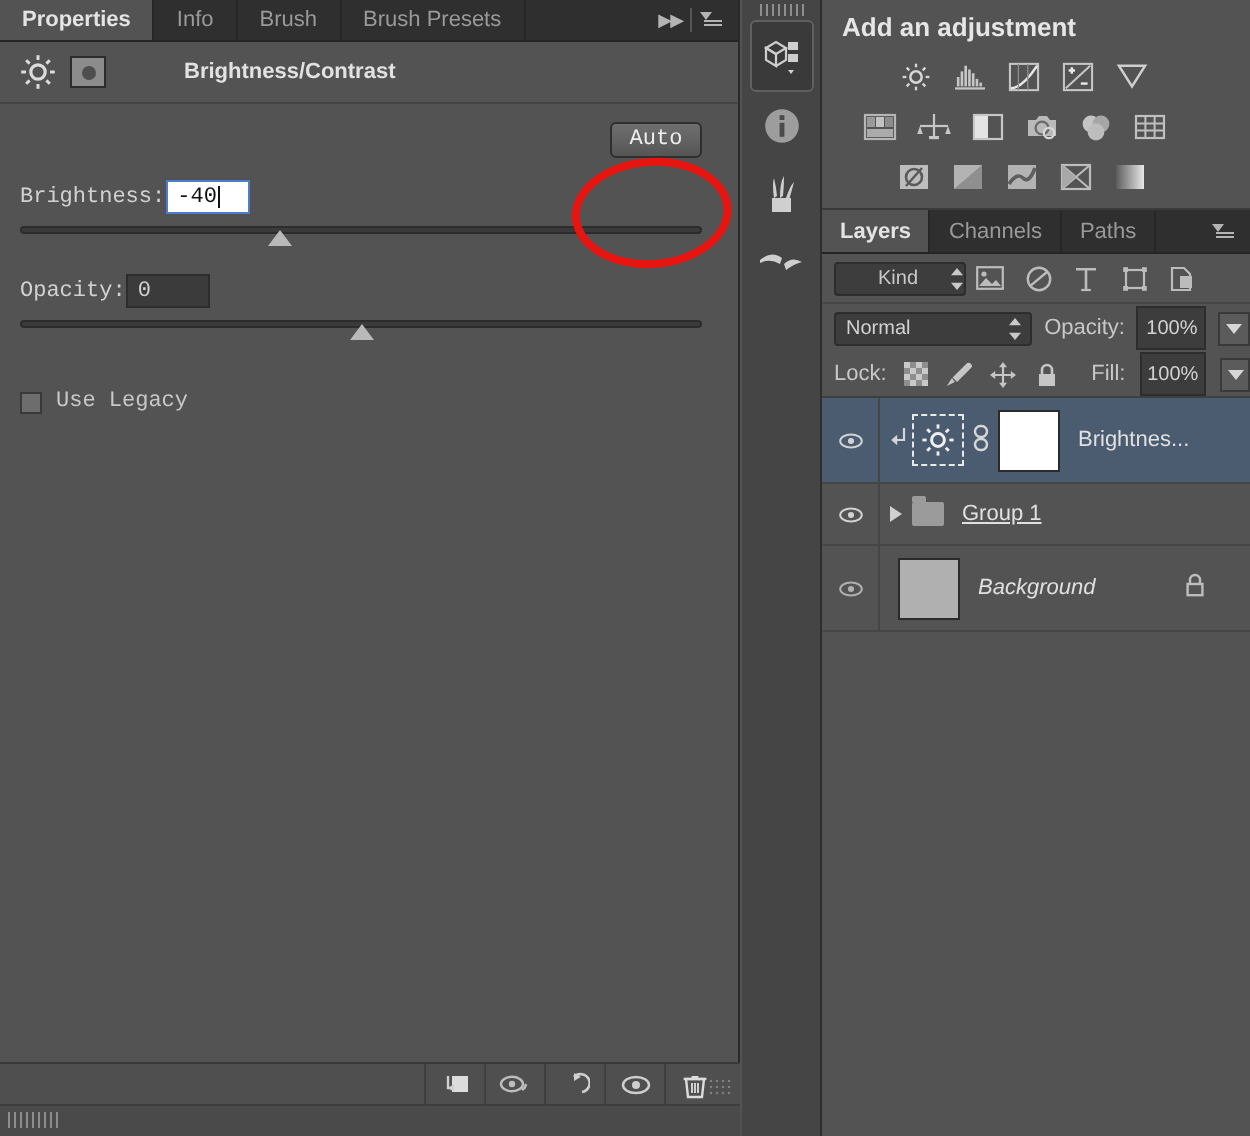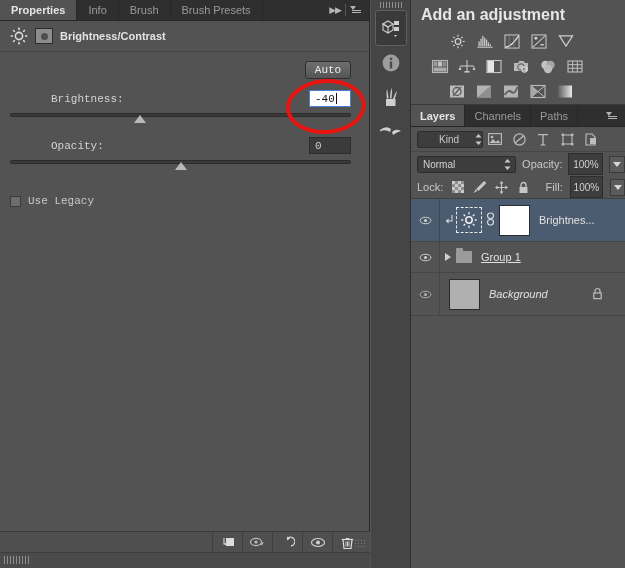--- a/index.html
+++ b/index.html
@@ -27,37 +27,37 @@
   .chev2 { color:#b4b4b4; font-size:9px; letter-spacing:-1px; }
   .vsep { width:1px; height:12px; background:#555; }
   .hamb { display:inline-block; width:13px; height:10px; position:relative; }
   .hamb i { position:absolute; left:2px; height:1px; background:#b4b4b4; }
   .hamb i:nth-child(1){top:3px;width:9px;} .hamb i:nth-child(2){top:5px;width:9px;} .hamb i:nth-child(3){top:7px;width:9px;}
   .hamb u { position:absolute; left:0; top:1px; width:0;height:0;border-left:3px solid transparent;
             border-right:3px solid transparent;border-top:4px solid #b4b4b4; }
 
   .prop-head { height:31px; display:flex; align-items:center; gap:7px; padding-left:10px;
                background:#535353; border-bottom:1px solid #444; }
-  .prop-title { font-size:11px; font-weight:bold; color:#e2e2e2; }
+  .prop-title { font-size:11px; font-weight:bold; color:#e2e2e2;margin-left:32px; }
 
   .icon-sun { width:18px; height:18px; position:relative; }
 
   .mask-thumb { width:18px;height:16px;background:#8c8c8c;border:1px solid #2c2c2c;
                 display:flex;align-items:center;justify-content:center; }
   .mask-dot { width:7px;height:7px;border-radius:50%;background:#4e4e4e; }
 
   .prop-body { position:relative; height:478px; background:#535353; padding:0 10px;font-family:Liberation Mono, monospace; }
 
   .auto-row { display:flex; justify-content:flex-end; padding-top:9px; padding-right:8px; }
   .auto-btn { width:46px; height:18px; border-radius:3px; border:1px solid #2f2f2f;
               background:linear-gradient(#6f6f6f,#555); color:#eee; font-size:11px;
               display:flex;align-items:center;justify-content:center; }
 
-  .field-row { display:flex; align-items:center; justify-content:space-between;
-               margin-top:11px; padding-right:8px;margin-left:41px; }
+  .field-row { display:flex; align-items:center; 
+               margin-top:11px; padding-right:8px; }
   .field-label { font-size:11px; color:#d2d2d2; }
   .num-input { width:42px; height:17px; background:#ffffff; border:1px solid #4a7fd0;
                color:#111; font-size:11px; display:flex; align-items:center;
                padding-left:5px; position:relative; }
   .caret { display:inline-block; width:1px; height:11px; background:#111; margin-left:1px; }
   .num-readonly { width:42px; height:17px; background:#3b3b3b; border:1px solid #2d2d2d;
                   color:#d0d0d0; font-size:11px; display:flex; align-items:center; padding-left:5px; }
 
   .slider { position:relative; height:14px; margin-top:5px; margin-right:8px; }
   .slider-track { position:absolute; left:0; right:0; top:1px; height:4px; background:#3a3a3a;
@@ -90,21 +90,21 @@
   .dots { width:22px;height:6px;
           background-image:repeating-linear-gradient(90deg,#8f8f8f 0 1px,transparent 1px 3px);}
   .dock-item { width:40px; height:34px; display:flex; align-items:center; justify-content:center;
                position:relative; }
   .dock-item.active { background:#3a3a3a; border:1px solid #606060; border-radius:3px;
                       width:32px; margin:0 4px; height:36px; }
 
   
   #right { position:absolute; left:411px; top:0; width:214px; height:568px; background:#535353; }
   .adj-panel { height:105px; background:#535353; border-bottom:1px solid #3a3a3a; position:relative; }
-  .adj-title { padding:6px 0 5px 10px; font-size:16px; font-weight:bold; color:#e6e6e6; }
+  .adj-title { padding:6px 0 5px 10px; font-size:13px; font-weight:bold; color:#e6e6e6; }
   .adj-grid { padding-left:7px; }
   .adj-row { display:flex; }
   .adj-row.r1 { padding-left:26px; }
   .adj-row.r2 { padding-left:8px; }
   .adj-row.r3 { padding-left:25px; }
   .adj-cell { width:27px; height:25px; display:flex; align-items:center; justify-content:center; }
   .adj-ico { width:18px; height:15px; }
 
   .lay-tabs { height:22px; background:#2f2f2f; display:flex; align-items:stretch;
               border-bottom:1px solid #252525; }

